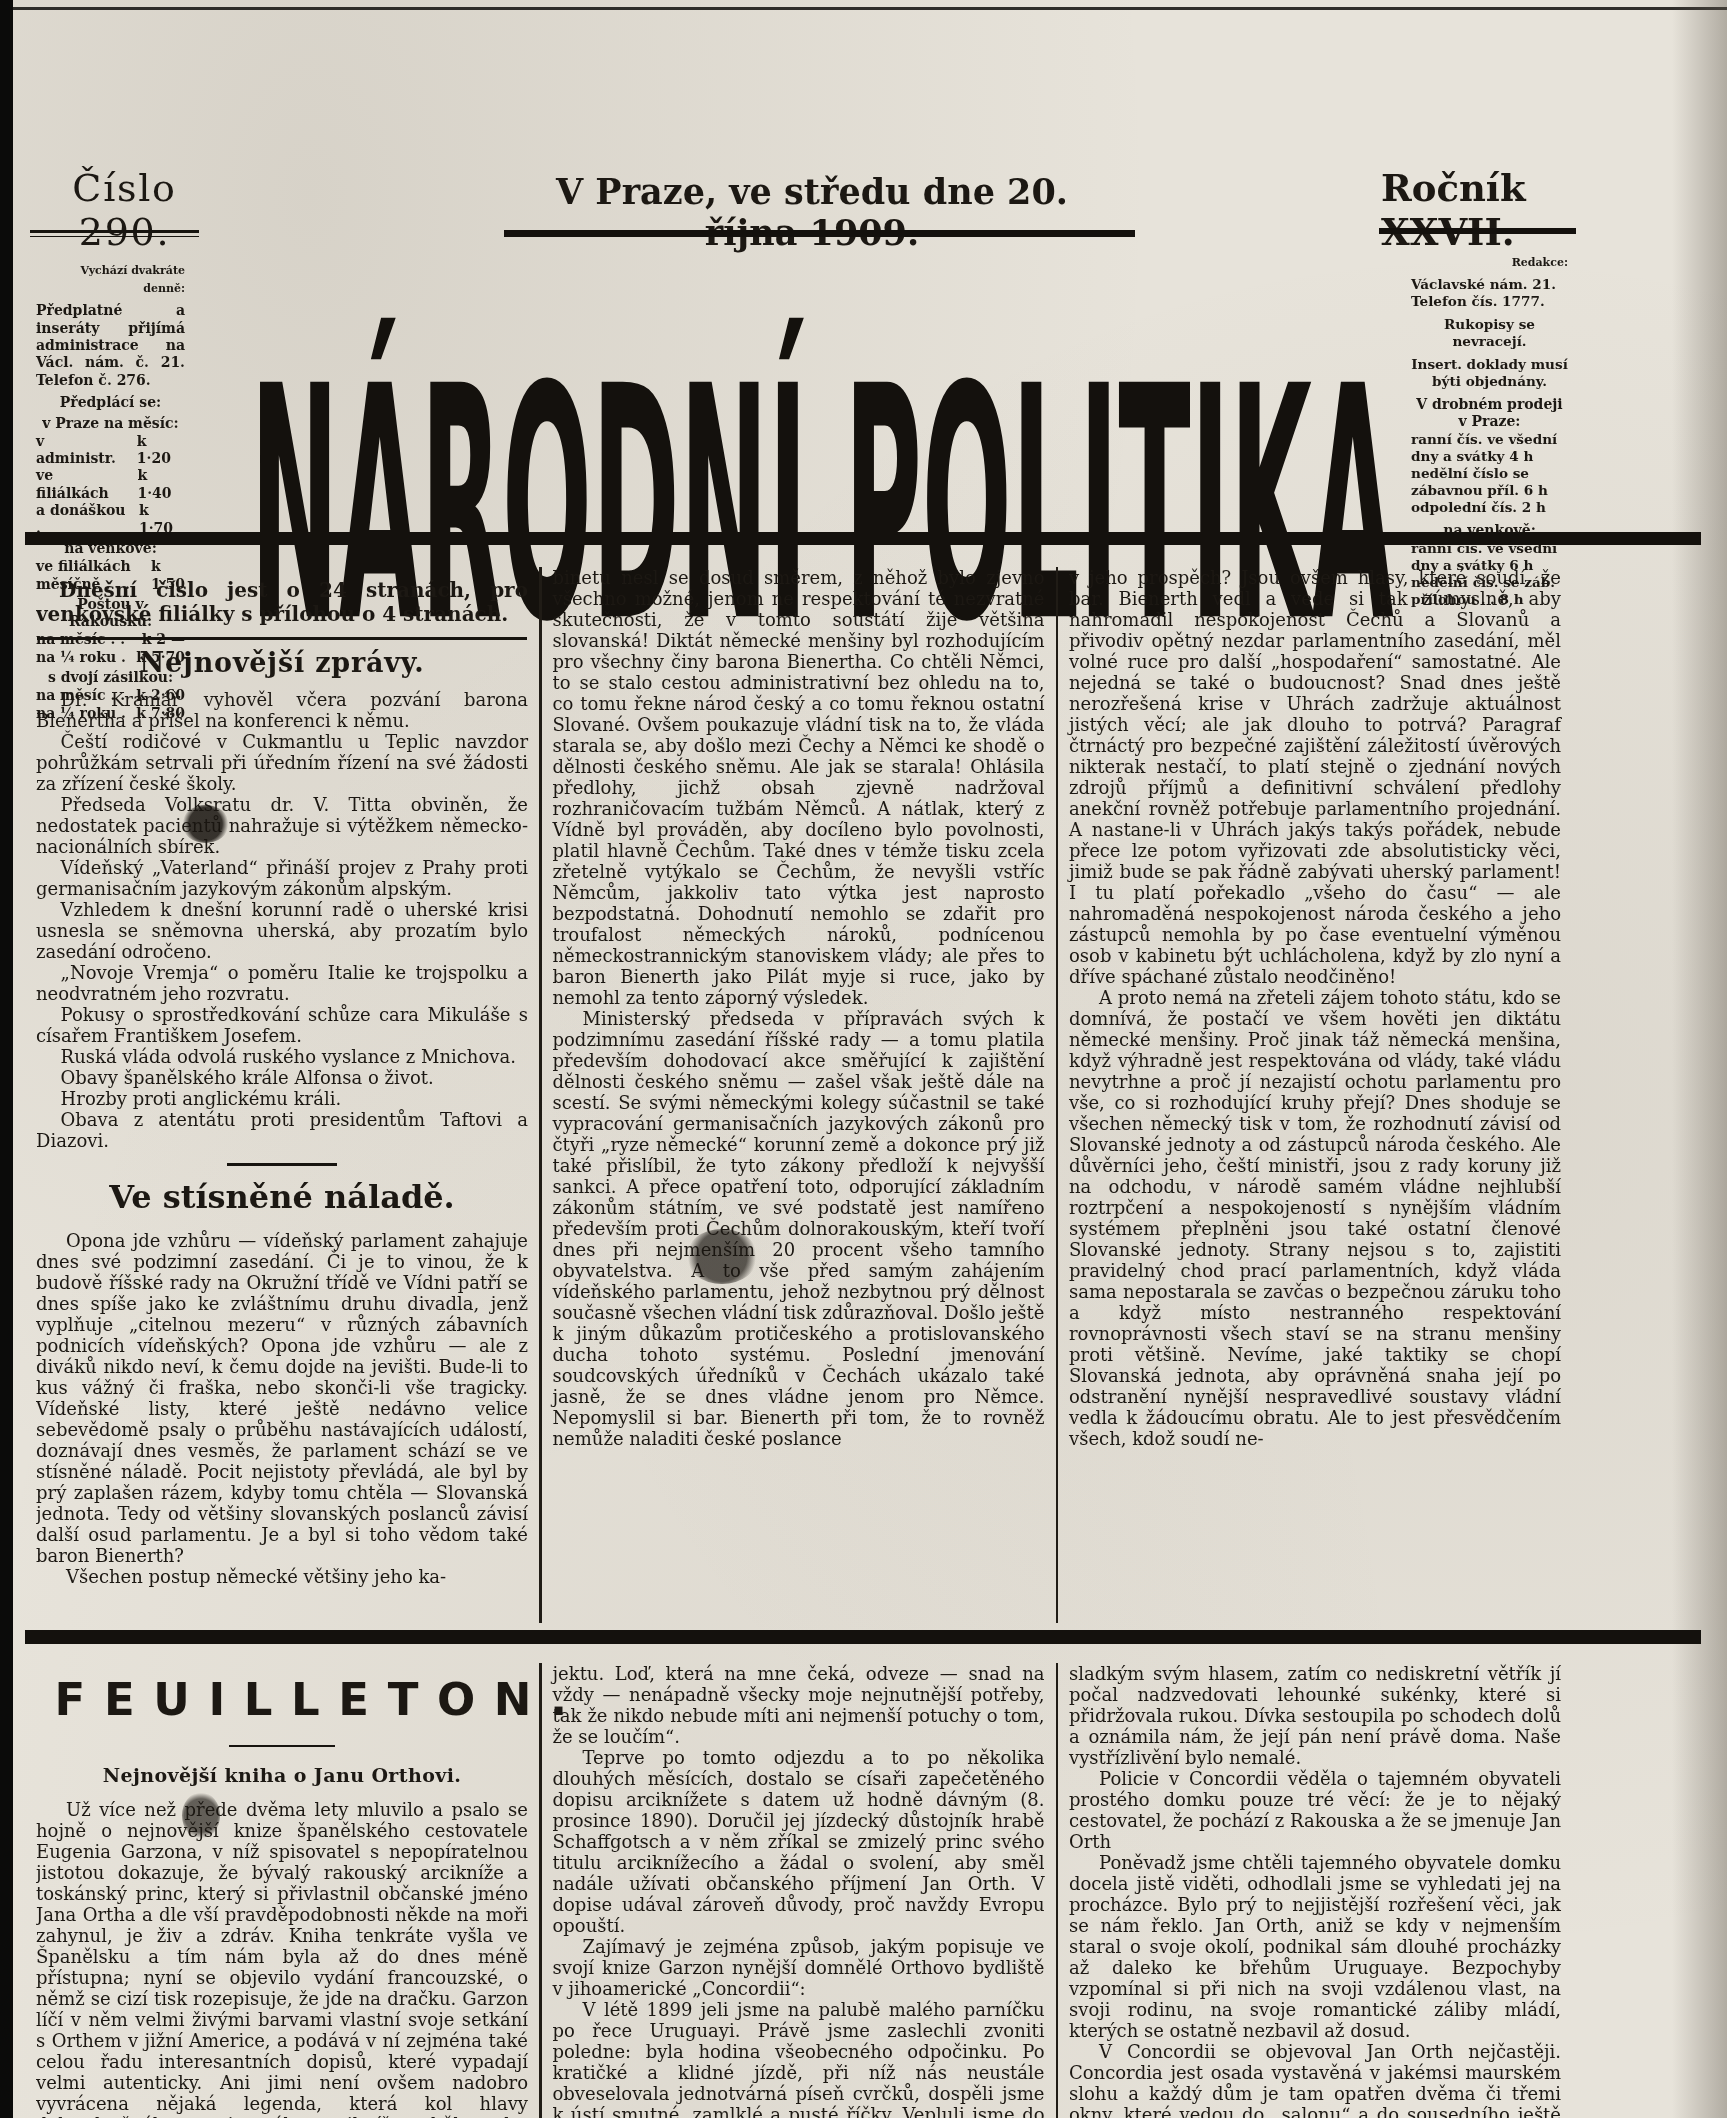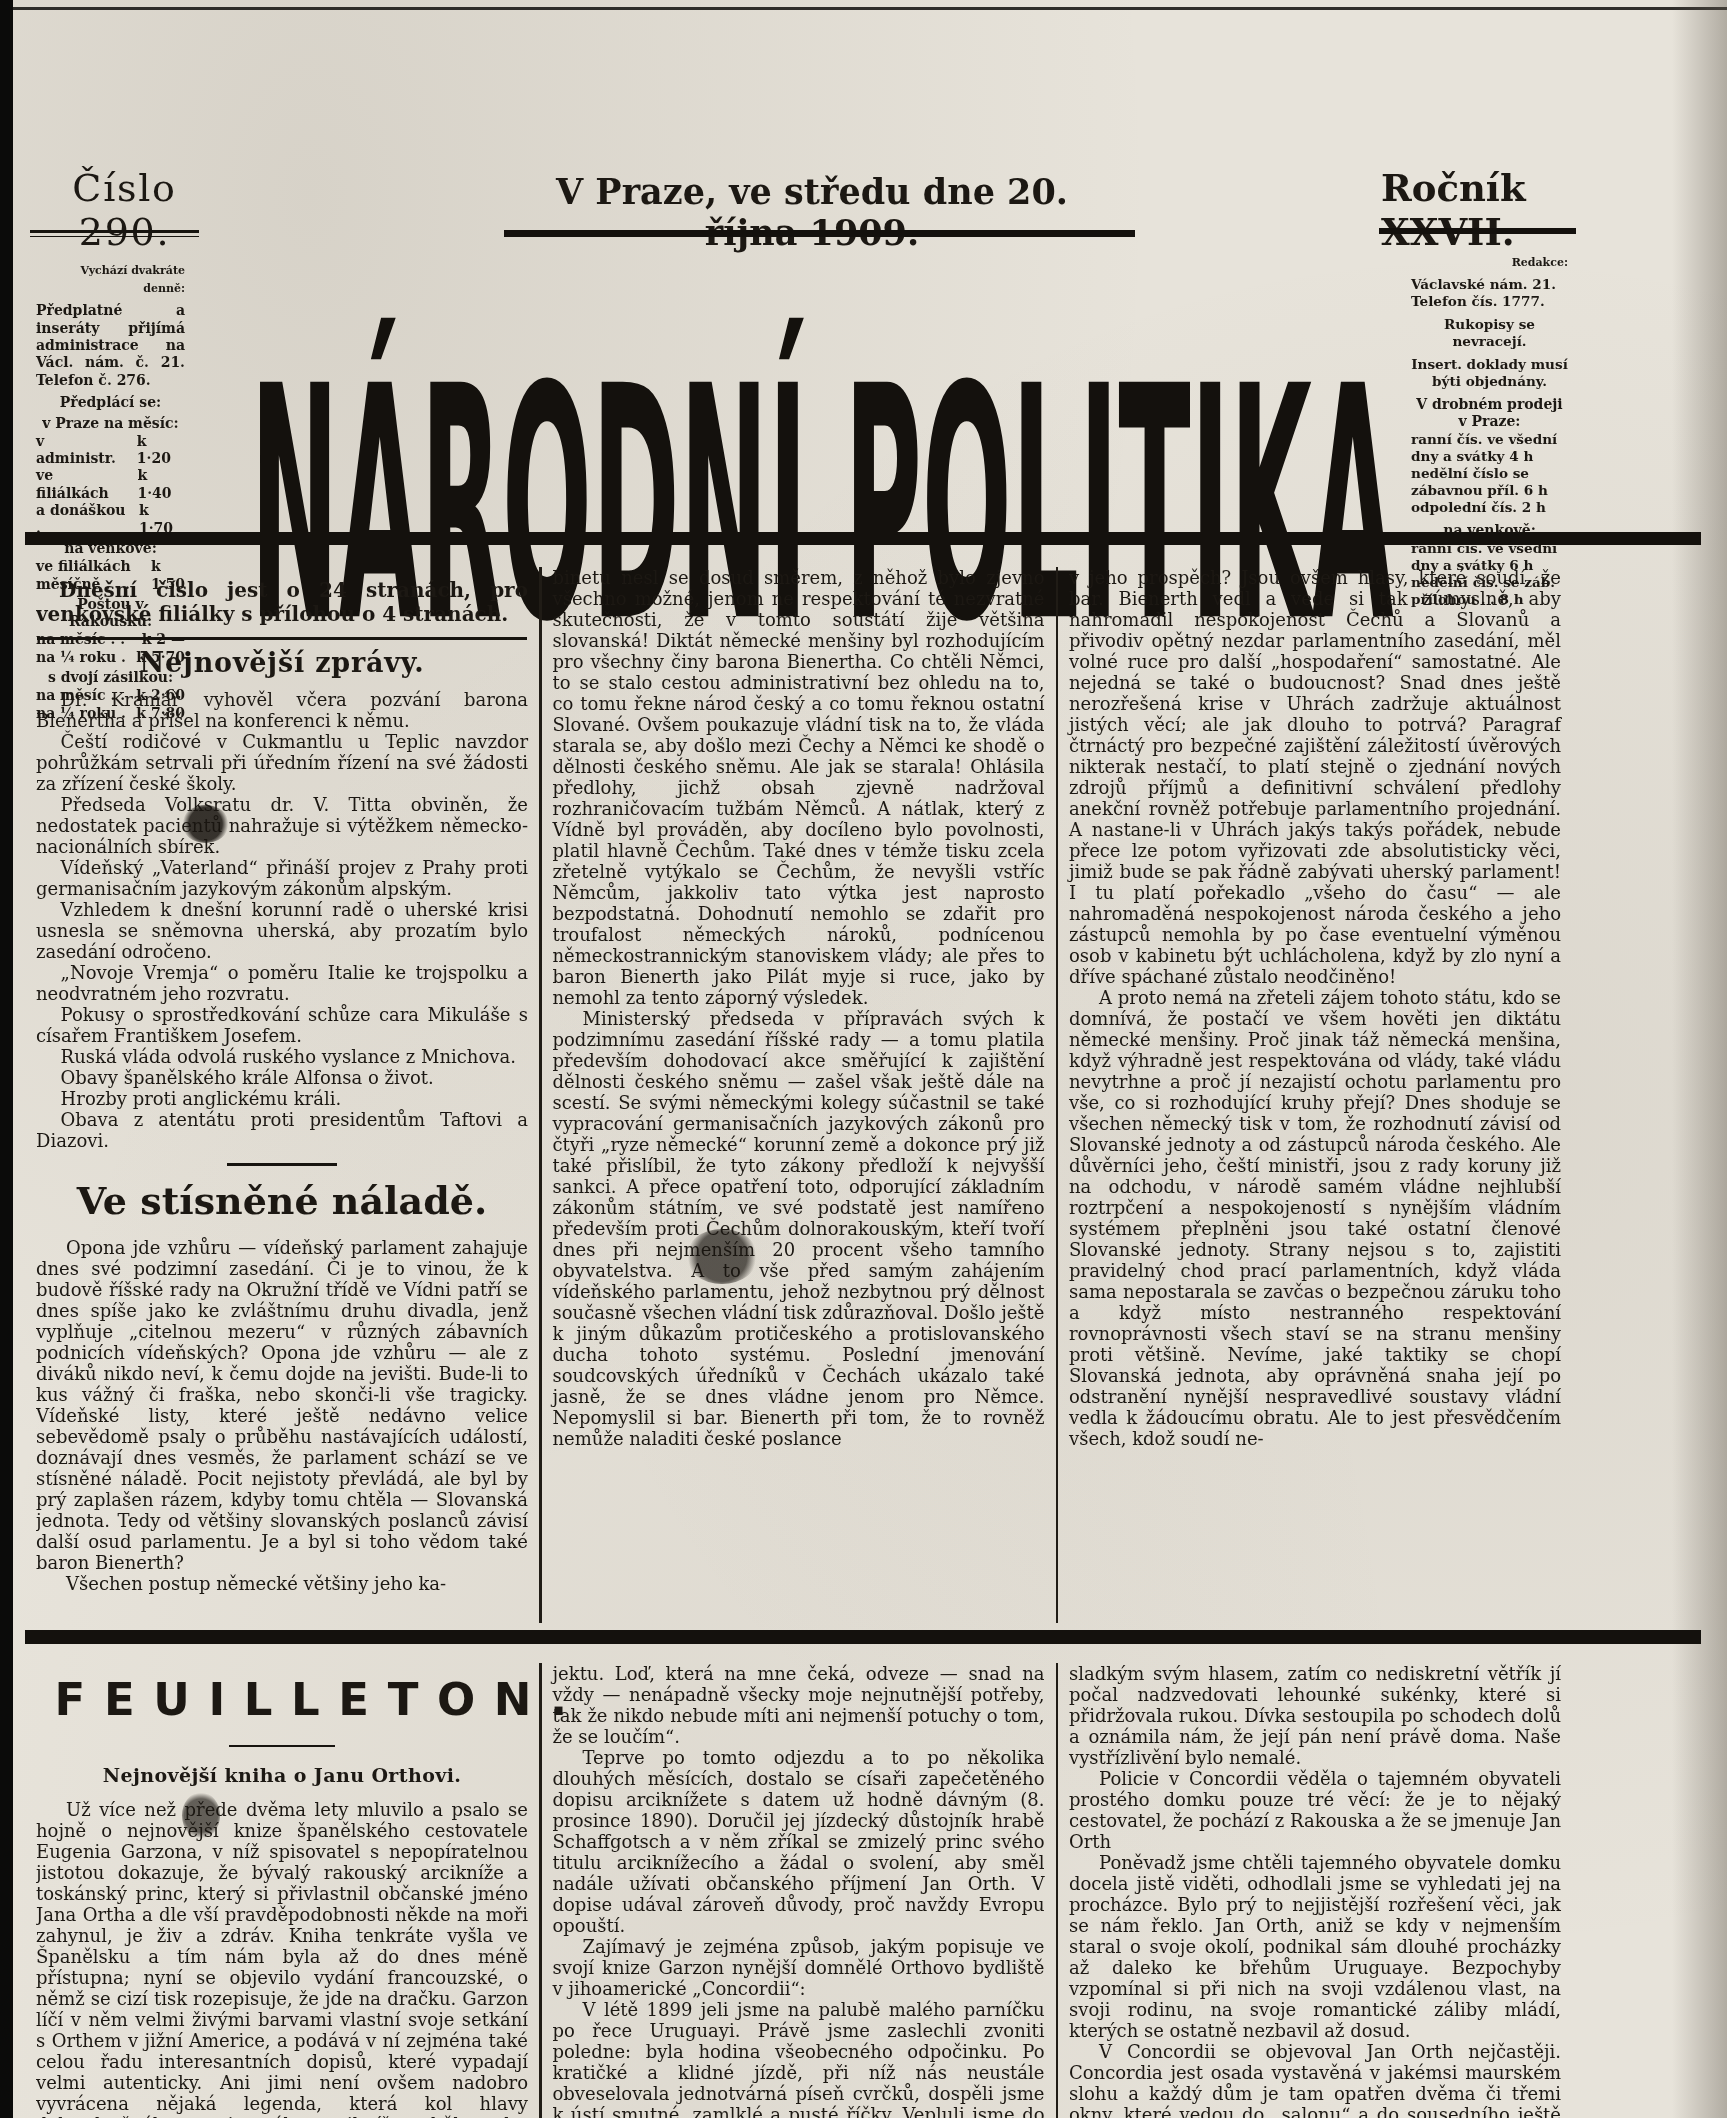--- a/index.html
+++ b/index.html
@@ -55,21 +55,21 @@
   .vrule { flex:none; width:2.5px; background:#201c16; margin:0 11px; }
 
   p.body-p { margin:0; font-size:18px; line-height:21px; text-align:justify; text-indent:30px; }
   p.cont { text-indent:0; }
   .announce { margin:11px 0 0; font-size:20px; line-height:24px; font-weight:bold; text-align:justify; text-indent:23px; }
   .announce-rule { height:2.5px; background:#17140f; margin:11px 0.8px 7.6px; }
   h2 { margin:0; text-align:center; font-weight:bold; }
   .latest-heading { font-size:27px; margin:6px 0 11px; letter-spacing:0.8px; }
   .latest-item { margin:0; font-size:18px; line-height:21px; text-align:justify; text-indent:24.6px; }
   .short-rule { width:110px; height:2.5px; background:#17140f; margin:12px auto; }
-  .mood-heading { font-size:38px; margin:2.5px 0 14.4px; }
+  .mood-heading { font-size:32px; margin:2.5px 0 14.4px; }
   .feuil-heading { margin:10.2px 0 0; text-align:center; font-family:"DejaVu Sans","Liberation Sans",sans-serif;
     font-weight:bold; font-size:45px; letter-spacing:18.6px; text-indent:18.6px; }
   .feuil-rule { width:106px; height:2.5px; background:#17140f; margin:18.6px auto 17px; }
   .feuil-title { margin:0 0 12.7px; text-align:center; font-size:19px; font-weight:bold; letter-spacing:0.4px; }
 </style>
 </head>
 <body>
 
 <div class="page">
   <div class="scan-top"></div>

